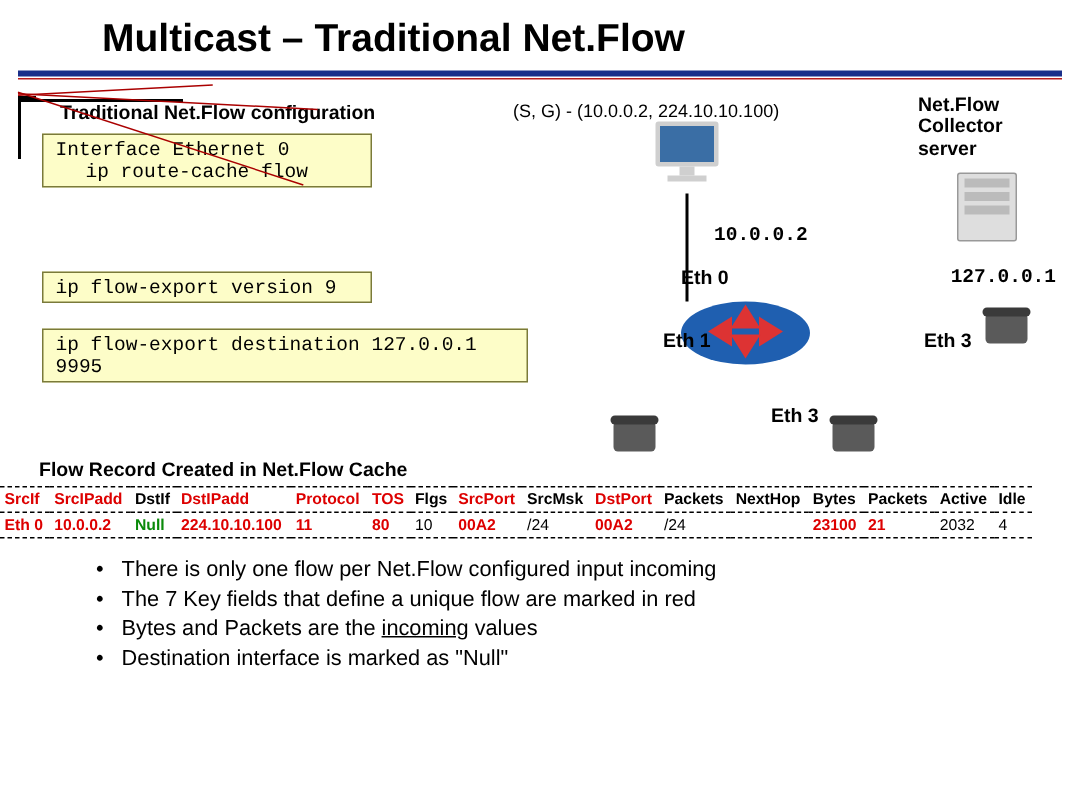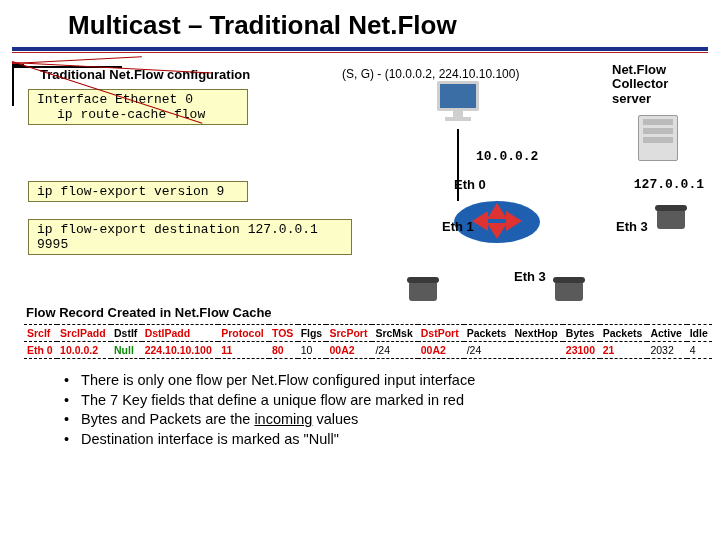--- a/index.html
+++ b/index.html
@@ -120,21 +120,21 @@
   .phone .hand { width: 32px; height:6px; background:#3a3a3a; border-radius:3px; margin:0 auto; margin-top:-24px;}
   #ph1 { left: 394px; top: 220px; }
   #ph2 { left: 540px; top: 220px; }
   #ph3 { left: 642px; top: 148px; }
 
   .section-heading {
     font-size: 13px; font-weight: bold;
     margin: 2px 16px 4px 26px;
   }
   .tbl {
-    margin: 0 24px; border-collapse: collapse; font-size: 10.5px;
+    margin: 0 0; border-collapse: collapse; font-size: 10.5px;
     width: 688px;
   }
   .tbl th, .tbl td {
     border-top: 1px dashed #000;
     border-bottom: 1px dashed #000;
     border-left: none; border-right: none;
     padding: 2px 3px; text-align: left; white-space: nowrap;
   }
   .tbl th { font-weight: bold; }
   .red { color: #d00; font-weight: bold; }
@@ -257,17 +257,17 @@
     <td></td>
     <td class="red">23100</td>
     <td class="red">21</td>
     <td>2032</td>
     <td>4</td>
   </tr>
 </tbody>
   </table>
 
 <ul class="bullets">
-  <li><span>There is only one flow per Net.Flow configured input interface</span></li>
+  <li><span>There is only one flow per Net.Flow configured input incoming</span></li>
   <li><span>The 7 Key fields that define a unique flow are marked in red</span></li>
   <li><span>Bytes and Packets are the </span><span class="underline">incoming</span><span> values</span></li>
   <li><span>Destination interface is marked as "Null"</span></li>
 </ul>
 
 </body></html>

